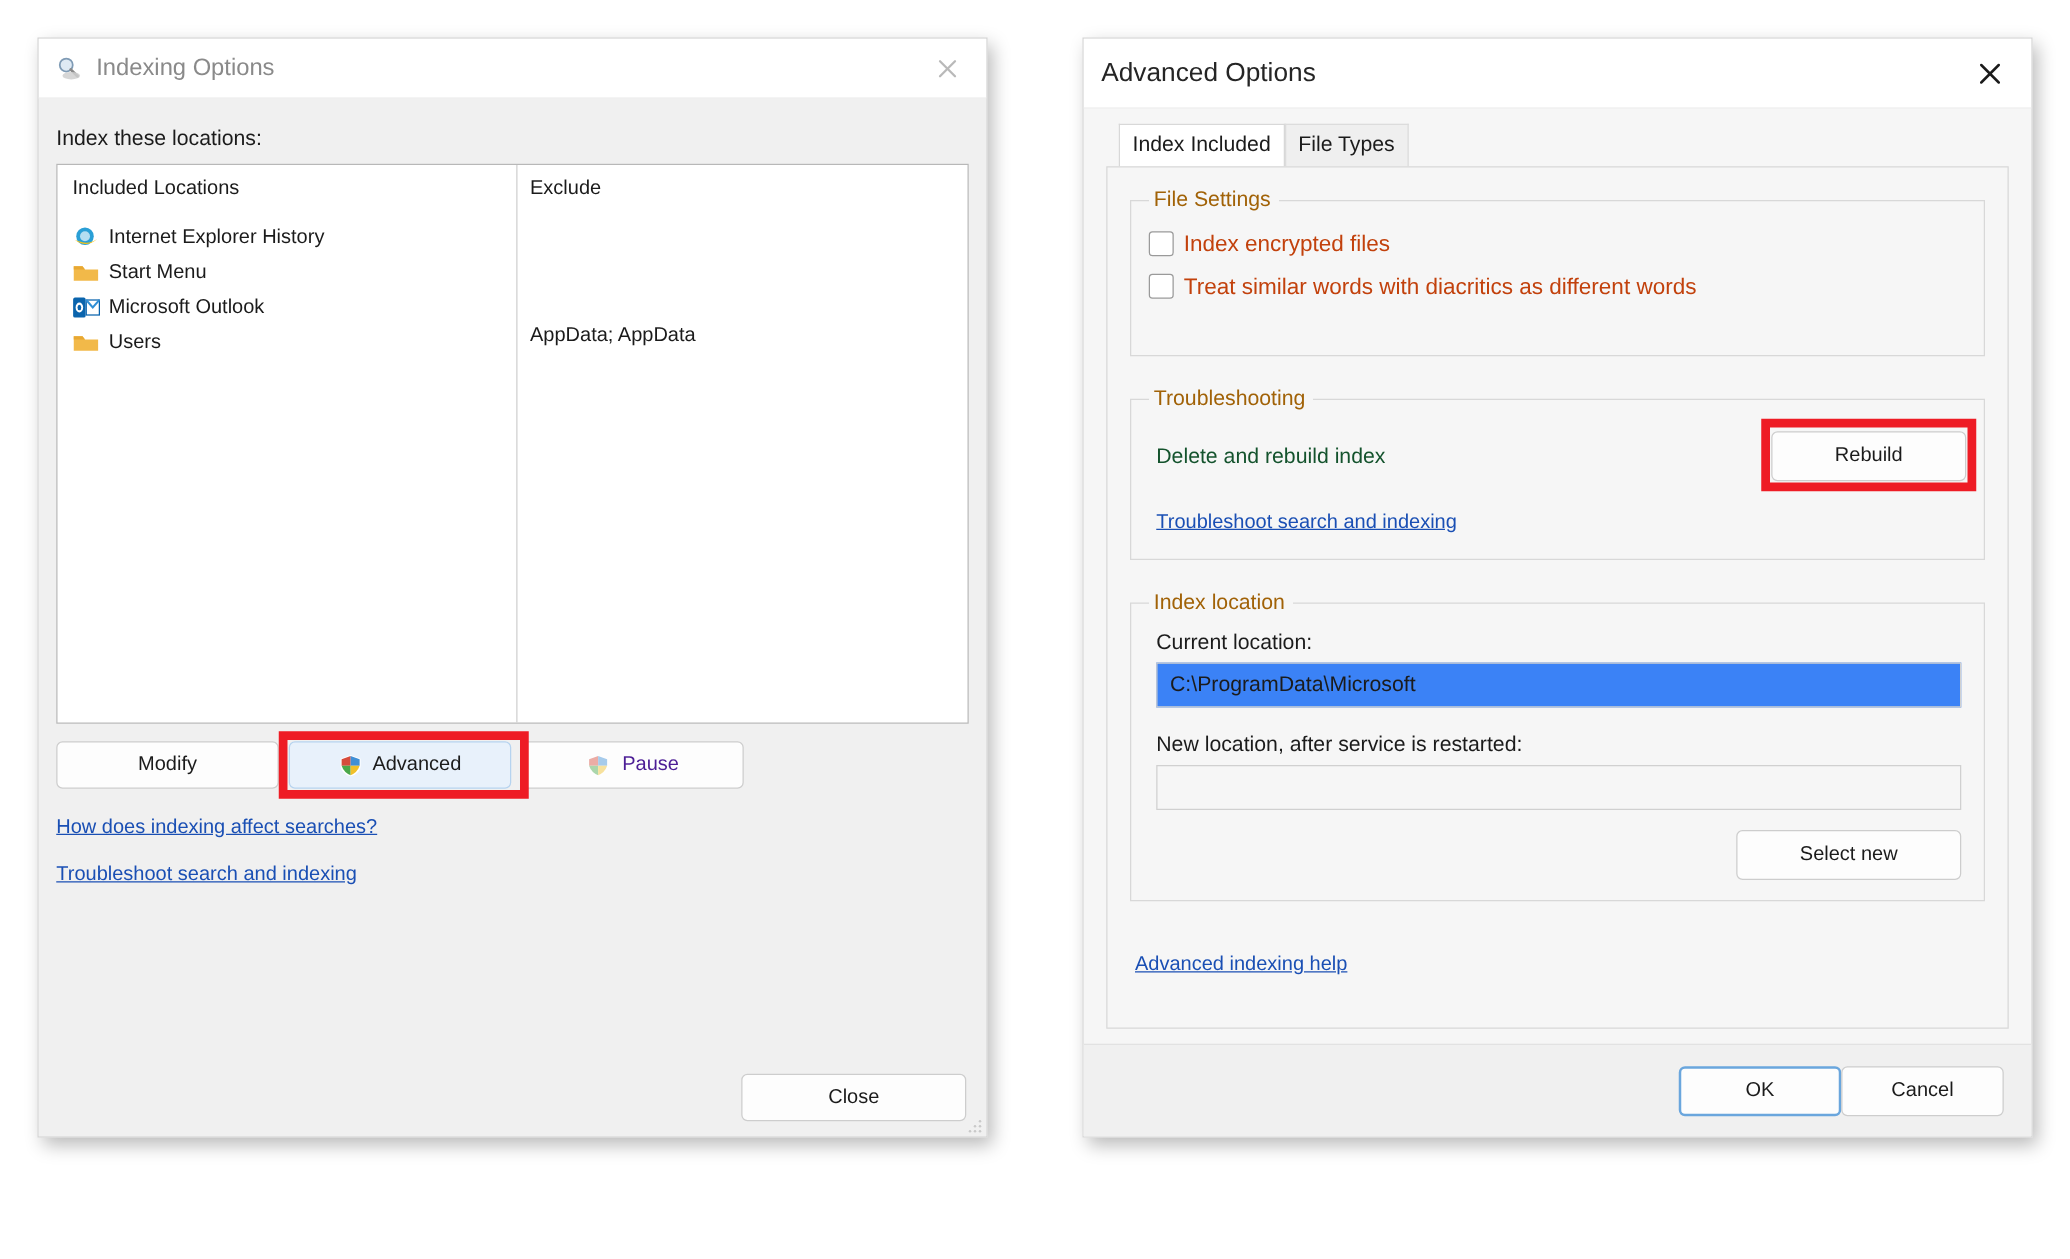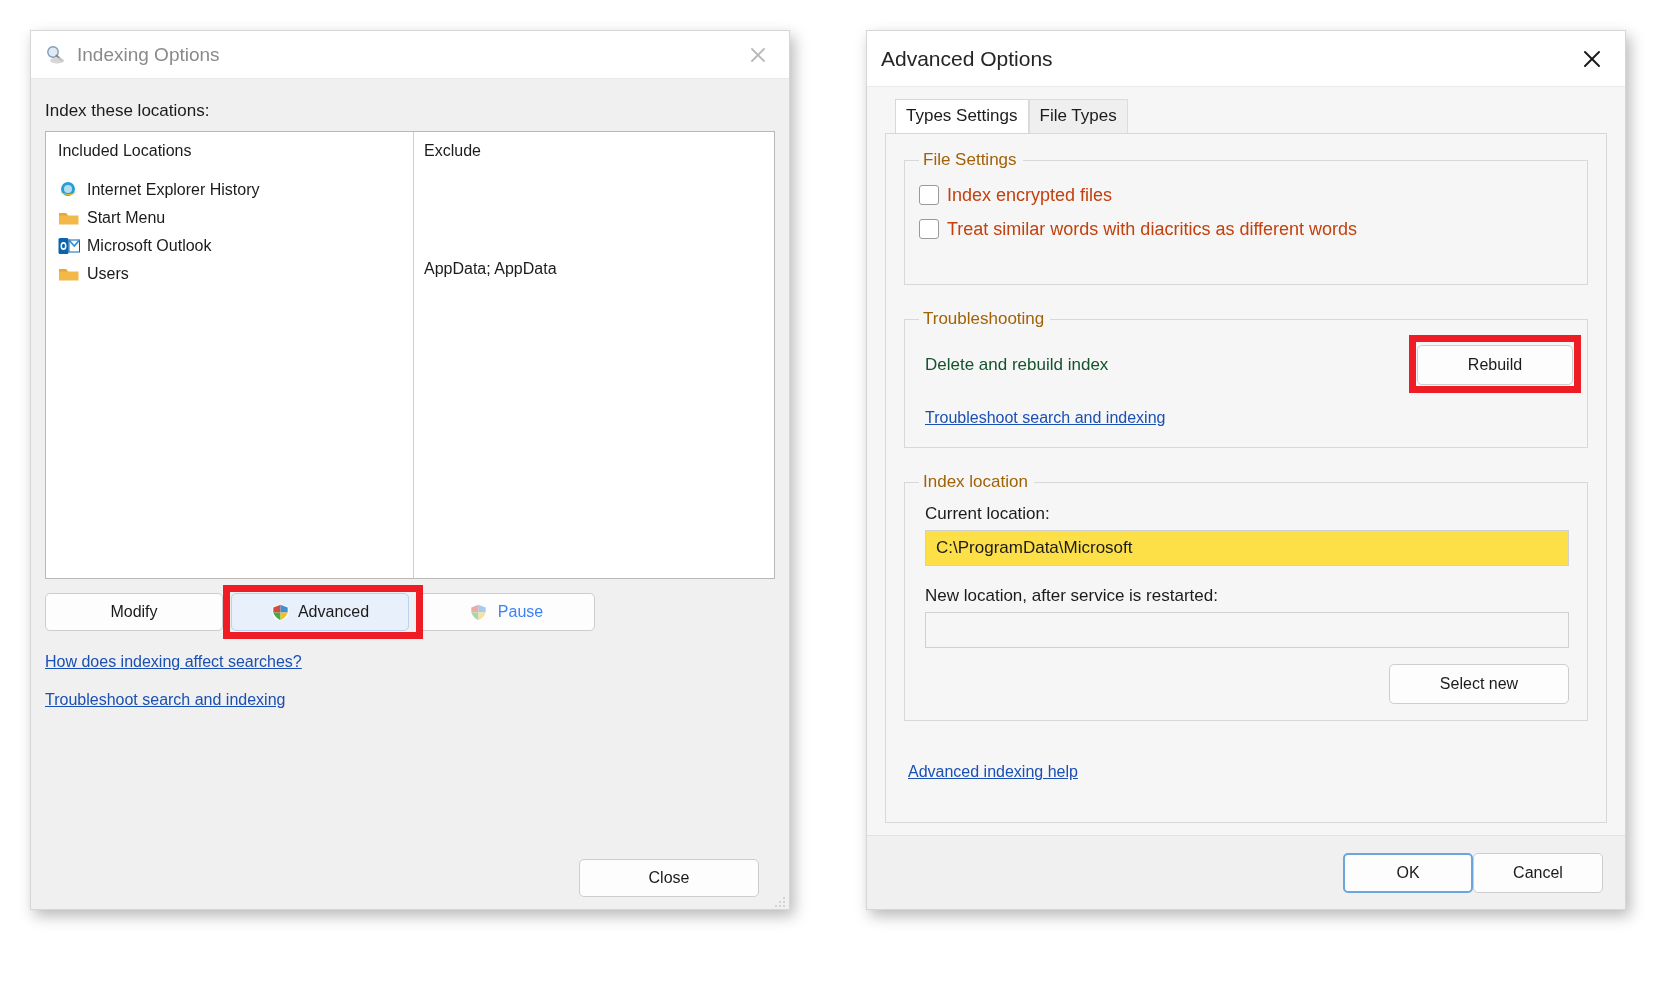--- a/index.html
+++ b/index.html
@@ -116,21 +116,21 @@
     font-family: "Liberation Sans", sans-serif;
     font-size: 16px;
     color: #1b1b1b;
     height: 38px;
     display: flex; align-items: center; justify-content: center;
     gap: 8px;
     cursor: default;
     white-space: nowrap;
     text-align: right;
   }
-  .wbtn.disabled { color: #3b82f6; gap: 10px; }
+  .wbtn.disabled { color: #4c1d95; gap: 10px; }
   .wbtn.accentbg { background: #e8f1fb; border-color: #b6d3ef; }
   .wbtn .shield { width: 19px; height: 19px; flex: 0 0 auto; }
   .wbtn .shield.dim { opacity: 0.45; }
 
   .btn-modify   { width: 178px; }
   .btn-advanced { width: 178px; }
   .btn-pause    { width: 178px; }
 
   .hl-red {
     position: absolute;
@@ -145,21 +145,21 @@
     color: #1a4fb4;
     text-decoration: underline;
     cursor: default;
     white-space: nowrap;
   }
   .links-area { padding-top: 22px; }
   .links-area .wlink + .wlink { margin-top: 20px; }
 
   .io-footer {
     position: absolute;
-    left: 0; right: 16px; bottom: 0;
+    left: 0; right: 2px; bottom: 0;
     height: 62px;
     display: flex;
     align-items: center;
     justify-content: flex-end;
     padding-right: 14px;
   }
   .btn-close { width: 180px; }
 
   .resize-grip {
     position: absolute;
@@ -236,21 +236,21 @@
     height: 44px;
     margin-top: 6px;
     position: relative;
   }
   .tr-label { font-size: 17px; color: #14532d; padding-left: 6px; }
   .btn-rebuild { width: 156px; height: 40px; }
   .tr-link { padding: 22px 0 4px 6px; }
 
   .loc-field-label { font-size: 17px; color: #1b1b1b; padding: 4px 0 6px 6px; }
   .readonly-box {
-    background: #fde047;
+    background: #3b82f6;
     border: 1px solid #d0d0d0;
     height: 36px;
     display: flex; align-items: center;
     padding-left: 10px;
     font-size: 17px; color: #1b1b1b;
     margin: 0 4px 16px 6px;
   }
   .text-input {
     background: #f6f6f6;
     border: 1px solid #d0d0d0;
@@ -440,21 +440,21 @@
         <svg viewBox="0 0 22 22" width="22" height="22">
           <line x1="4" y1="4" x2="18" y2="18" stroke="#1b1b1b" stroke-width="2" stroke-linecap="round"></line>
           <line x1="18" y1="4" x2="4" y2="18" stroke="#1b1b1b" stroke-width="2" stroke-linecap="round"></line>
         </svg>
       </div>
     </div>
 
     <div class="ao-body">
 
       <div class="tabstrip">
-        <div class="tab">Types Settings</div>
+        <div class="tab">Index Included</div>
         <div class="tab inactive">File Types</div>
       </div>
 
       <div class="tabpanel">
 
         <fieldset class="grp">
           <legend>File Settings</legend>
           <div class="chk-row">
             <span class="chkbox"></span>
             <span class="chk-label">Index encrypted files</span>

